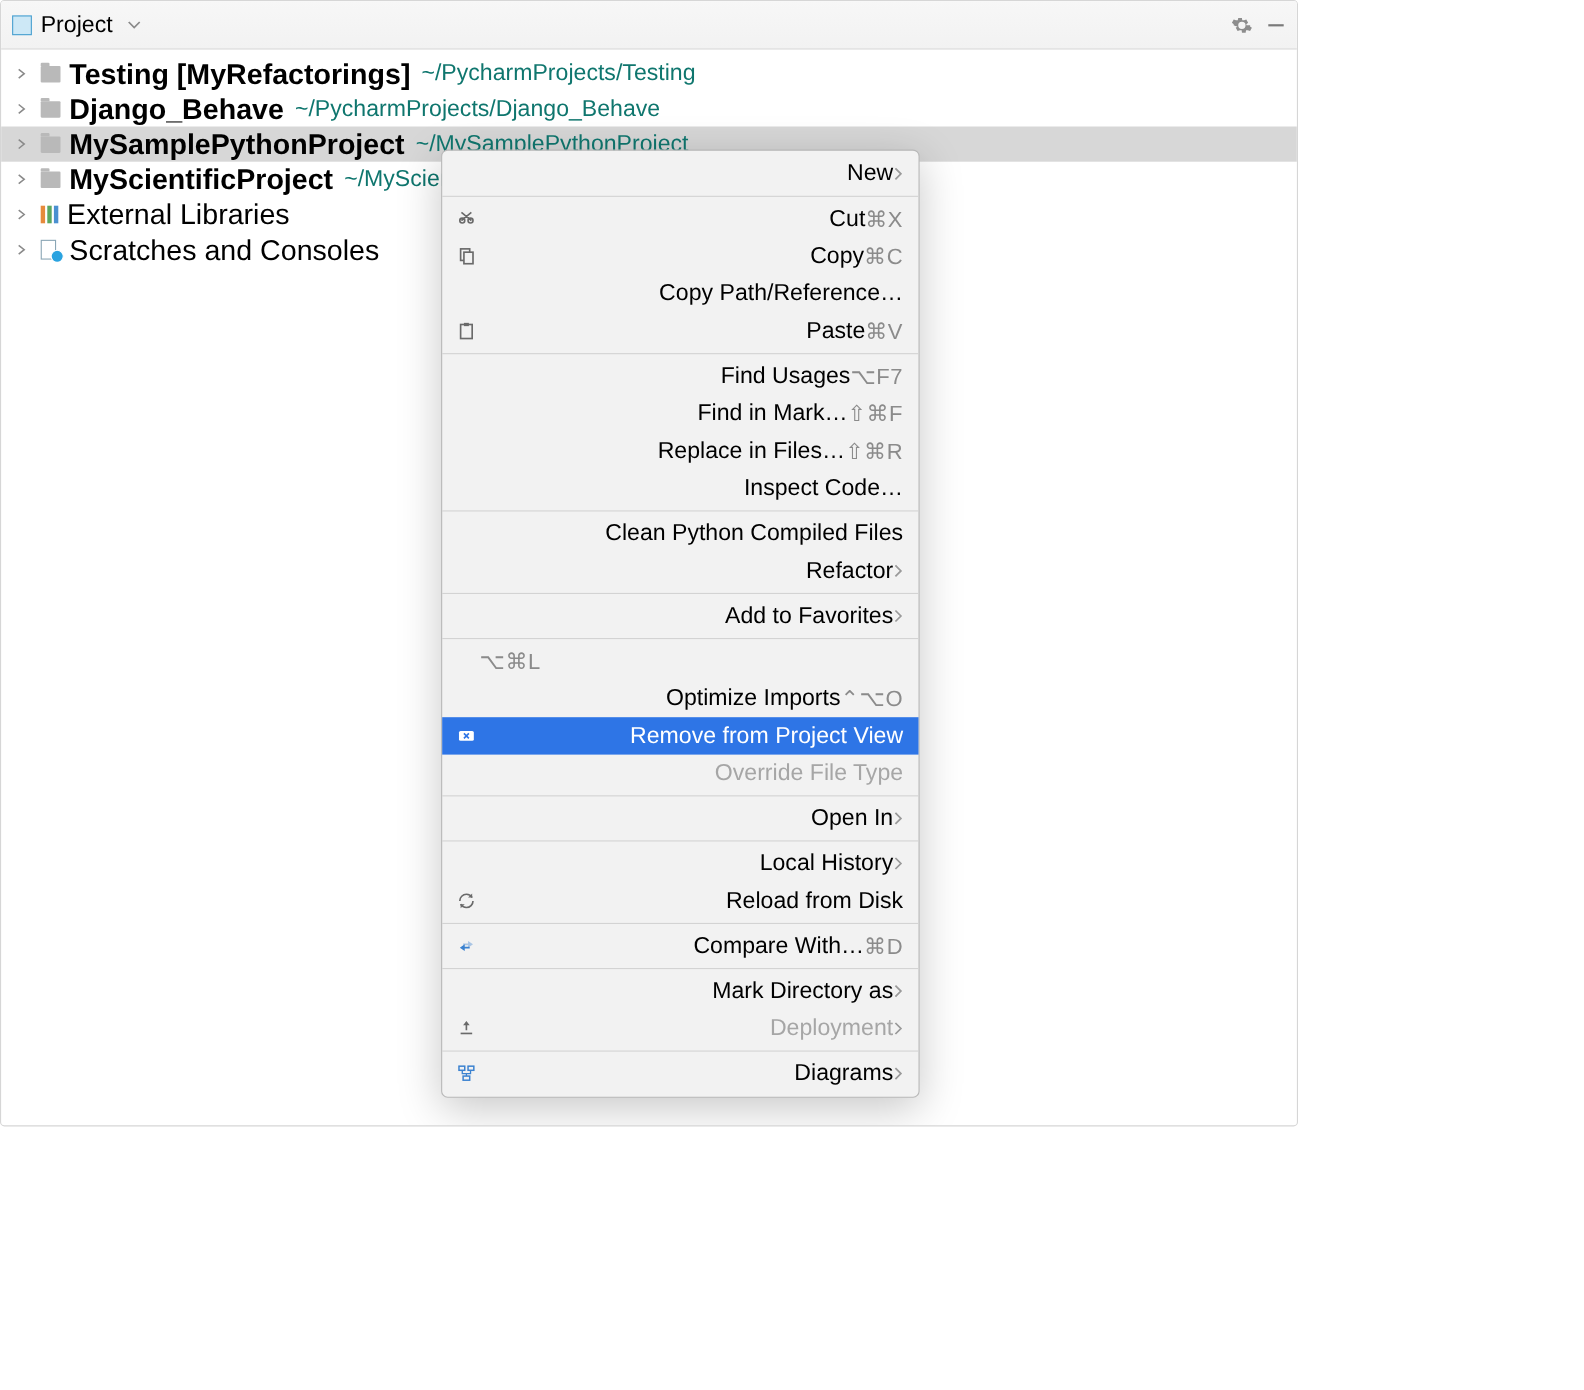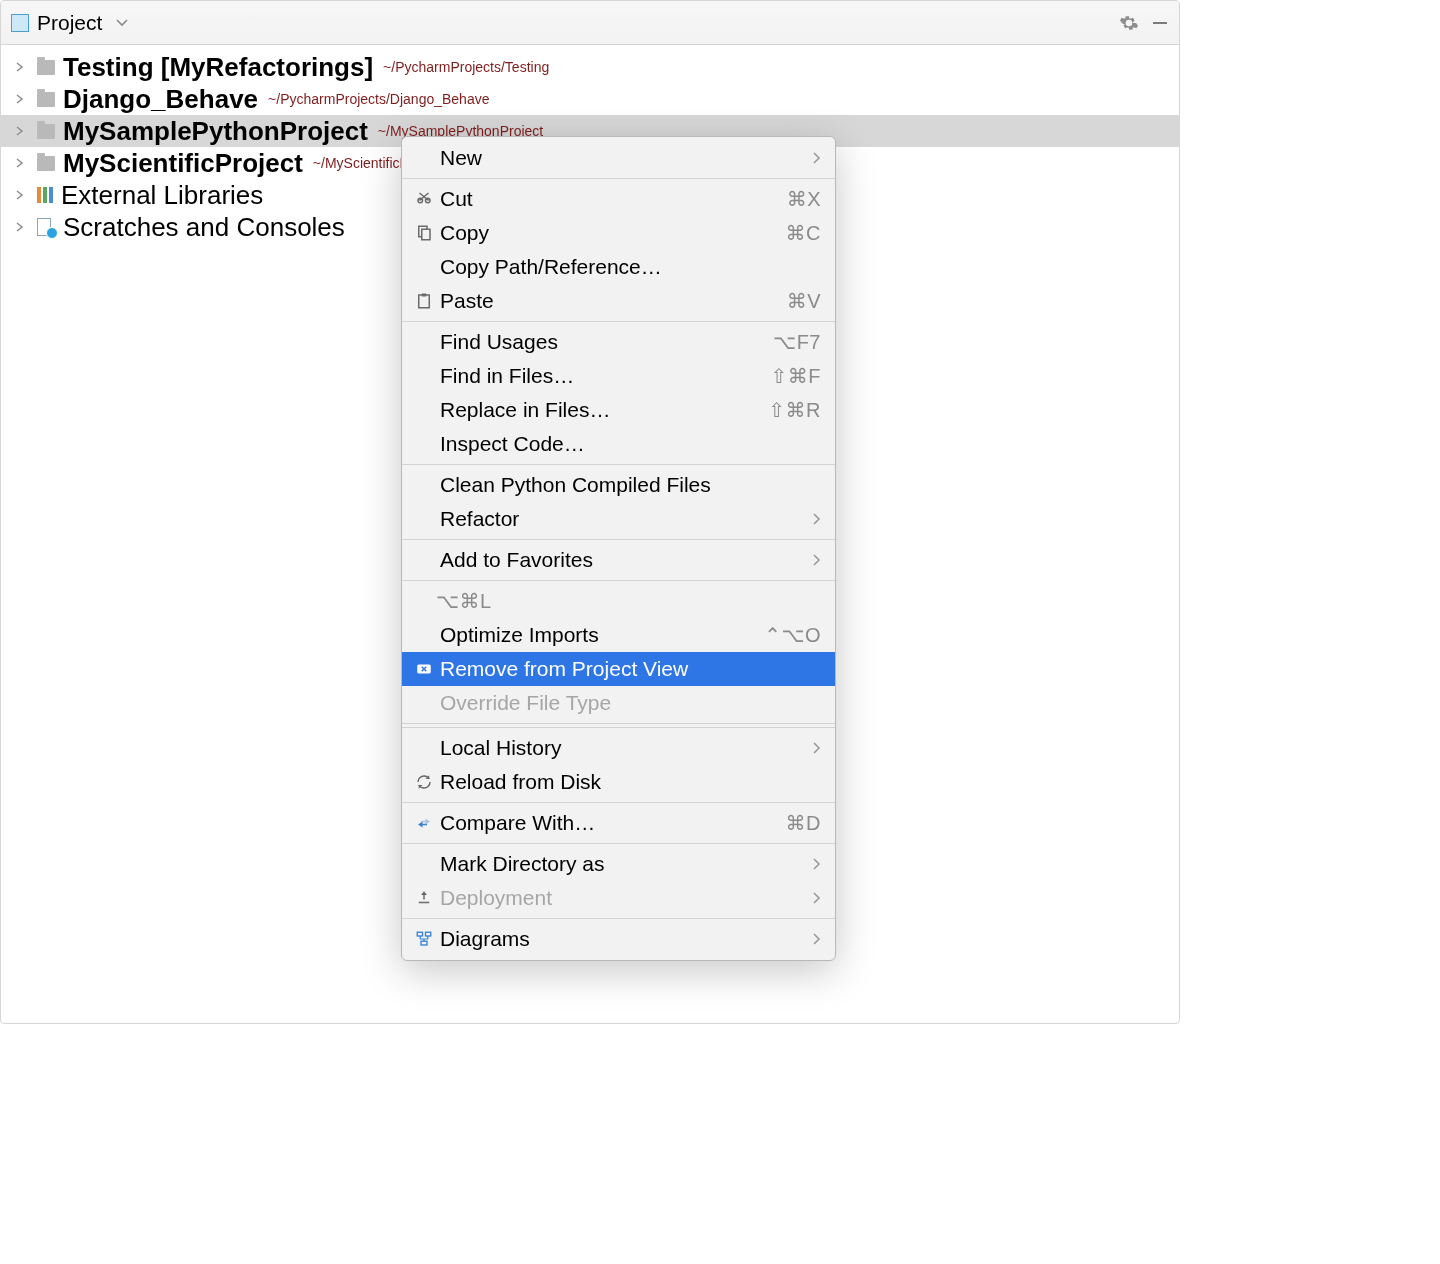--- a/index.html
+++ b/index.html
@@ -12,32 +12,32 @@
   .header .spacer { flex:1; }
   .header .gear, .header .min { color:#7a7a7a; font-size:22px; margin-left:12px; cursor:default; }
   
   .tree { padding:6px 0 0 0; }
   .row { display:flex; align-items:center; height:32px; padding:0 14px; white-space:nowrap; }
   .row .exp { width:16px; color:#8a8a8a; font-size:15px; margin-right:6px; }
   .row .fold { width:18px; height:15px; background:#b9b9b9; border-radius:1px; margin-right:8px; position:relative; }
   .row .fold::before { content:""; position:absolute; top:-3px; left:0; width:8px; height:3px; background:#b9b9b9; border-radius:1px 1px 0 0; }
   .row .name { font-size:26px; }
   .row .bold { font-weight:700; }
-  .row .path { color:#7f1d1d; margin-left:10px; font-size:14px; }
+  .row .path { color:#0f766e; margin-left:10px; font-size:21px; }
   .row.sel { background:#d7d7d7; }
   .ext-ic { display:inline-flex; gap:2px; margin-right:8px; }
   .ext-ic span { width:4px; height:16px; }
   .scr-ic { width:18px; height:18px; margin-right:8px; position:relative; }
   .scr-ic .pg { width:14px; height:18px; background:#fff; border:1px solid #8aa6b5; }
   .scr-ic .cl { position:absolute; right:-3px; bottom:-3px; width:12px; height:12px; border-radius:50%; background:#2aa3e0; border:1px solid #fff; }
   
   .menu { position:absolute; left:400px; top:135px; width:435px; background:#f2f2f2; border:1px solid #b8b8b8; border-radius:6px; box-shadow:0 10px 40px rgba(0,0,0,.22); padding:4px 0; }
   .mi { display:flex; align-items:center; height:34px; padding:0 14px 0 10px; font-size:21px; color:#000; }
   .mi .ic { width:24px; display:flex; justify-content:center; color:#6a6a6a; font-size:18px; }
-  .mi .lbl { flex:1; padding-left:4px; }
+  .mi .lbl { flex:1; padding-left:4px;text-align:right; }
   .mi .sc { color:#8b8b8b; font-size:20px; letter-spacing:0.5px; }
   .mi .sub { color:#9a9a9a; font-size:16px; }
   .mi.disabled { color:#a6a6a6; }
   .mi.sel { background:#2e75e6; color:#fff; }
   .mi.sel .sc, .mi.sel .ic { color:#fff; }
   .sep { height:1px; background:#d3d3d3; margin:3px 0; }
   svg { display:block; }
 </style>
 </head>
 <body>
@@ -176,21 +176,21 @@
       <span class="sc">⌘V</span>
     </div>
     <div class="sep"></div>
     <div class="mi">
       <span class="ic"></span>
       <span class="lbl">Find Usages</span>
       <span class="sc">⌥F7</span>
     </div>
     <div class="mi">
       <span class="ic"></span>
-      <span class="lbl">Find in Files…</span>
+      <span class="lbl">Find in Mark…</span>
       <span class="sc">⇧⌘F</span>
     </div>
     <div class="mi">
       <span class="ic"></span>
       <span class="lbl">Replace in Files…</span>
       <span class="sc">⇧⌘R</span>
     </div>
     <div class="mi">
       <span class="ic"></span>
       <span class="lbl">Inspect Code…</span>
@@ -236,20 +236,29 @@
           <path d="M9 9l6 6M15 9l-6 6" stroke="#2e75e6" stroke-width="2"></path>
         </svg>
       </span>
       <span class="lbl">Remove from Project View</span>
     </div>
     <div class="mi disabled">
       <span class="ic"></span>
       <span class="lbl">Override File Type</span>
     </div>
     <div class="sep"></div>
+    <div class="mi">
+      <span class="ic"></span>
+      <span class="lbl">Open In</span>
+      <span class="sub">
+        <svg width="9" height="12" viewBox="0 0 9 12">
+          <path d="M2 1 L7 6 L2 11" fill="none" stroke="#9a9a9a" stroke-width="1.6"></path>
+        </svg>
+      </span>
+    </div>
     <div class="sep"></div>
     <div class="mi">
       <span class="ic"></span>
       <span class="lbl">Local History</span>
       <span class="sub">
         <svg width="9" height="12" viewBox="0 0 9 12">
           <path d="M2 1 L7 6 L2 11" fill="none" stroke="#9a9a9a" stroke-width="1.6"></path>
         </svg>
       </span>
     </div>

